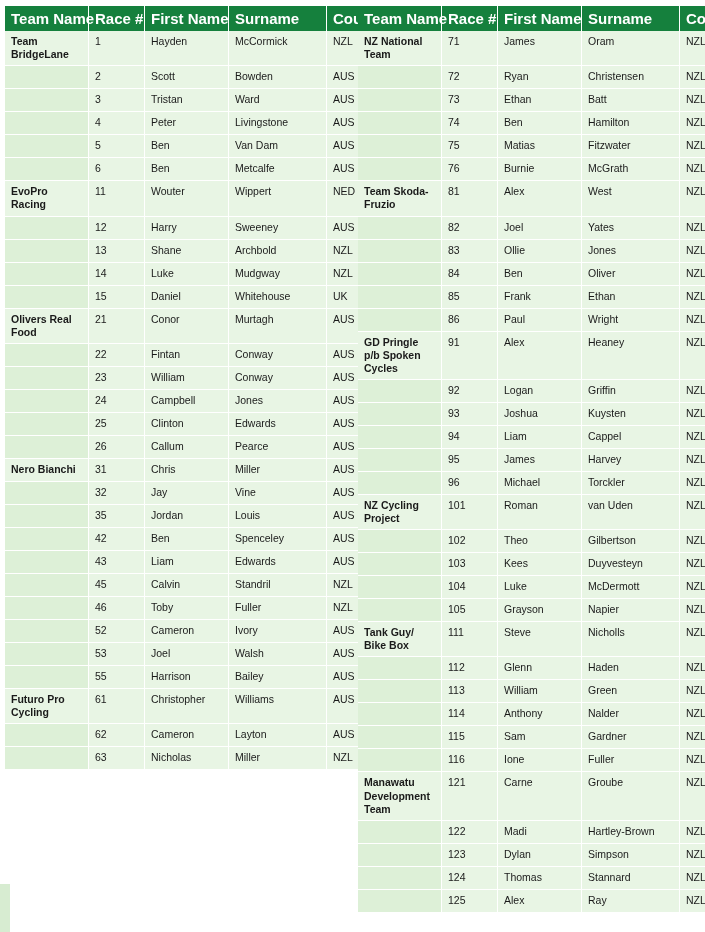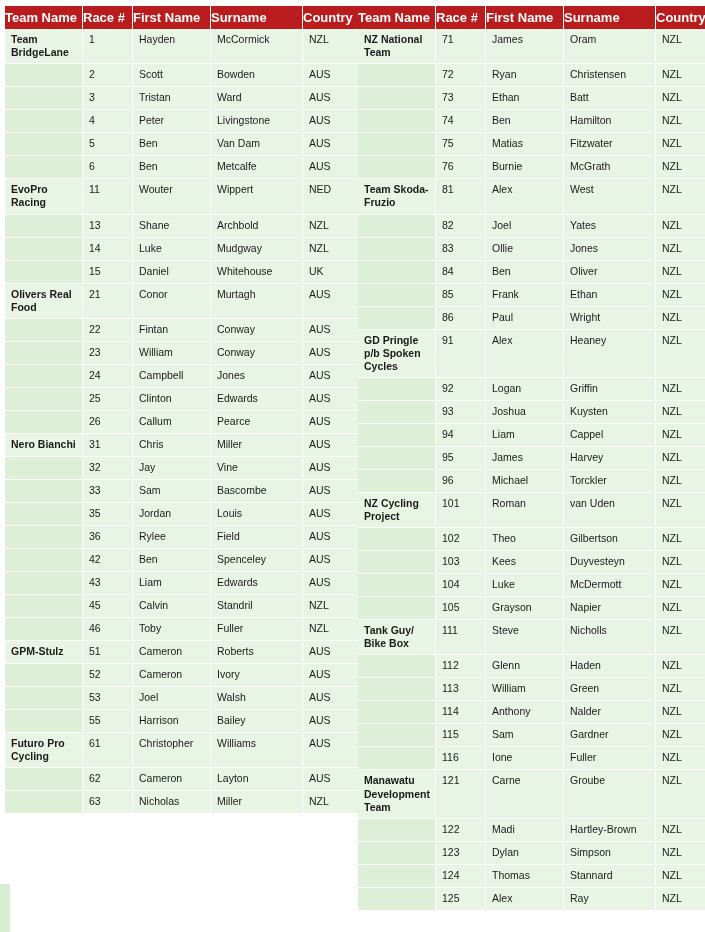--- a/index.html
+++ b/index.html
@@ -27,26 +27,26 @@
   .col-left { width: 340px; }
   .col-right { width: 340px; }
 
   table.rider-table {
     border-collapse: collapse;
     width: 100%;
     table-layout: fixed;
     font-size: 10.5px;
   }
   table.rider-table thead th {
-    background: #b91c1c;
+    background: #15803d;
     color: #ffffff;
     font-weight: bold;
-    font-size: 13px;
+    font-size: 15px;
     text-align: left;
-    padding: 4px 5px 4px 0;
+    padding: 4px 5px 4px 6px;
     border-right: 1px solid #ffffff;
     white-space: nowrap;
   }
   table.rider-table thead th:last-child {
     border-right: none;
   }
   table.rider-table td {
     padding: 4px 5px 4px 6px;
     vertical-align: top;
     color: #1a1a1a;
@@ -148,20 +148,27 @@
           </tr>
           <tr>
             <td class="team-cell">EvoPro Racing</td>
             <td class="num-cell">11</td>
             <td>Wouter</td>
             <td>Wippert</td>
             <td>NED</td>
           </tr>
           <tr>
             <td class="team-cell blank"></td>
+            <td class="num-cell">12</td>
+            <td>Harry</td>
+            <td>Sweeney</td>
+            <td>AUS</td>
+          </tr>
+          <tr>
+            <td class="team-cell blank"></td>
             <td class="num-cell">13</td>
             <td>Shane</td>
             <td>Archbold</td>
             <td>NZL</td>
           </tr>
           <tr>
             <td class="team-cell blank"></td>
             <td class="num-cell">14</td>
             <td>Luke</td>
             <td>Mudgway</td>
@@ -225,41 +232,27 @@
           </tr>
           <tr>
             <td class="team-cell blank"></td>
             <td class="num-cell">32</td>
             <td>Jay</td>
             <td>Vine</td>
             <td>AUS</td>
           </tr>
           <tr>
             <td class="team-cell blank"></td>
-            <td class="num-cell">33</td>
-            <td>Sam</td>
-            <td>Bascombe</td>
-            <td>AUS</td>
-          </tr>
-          <tr>
-            <td class="team-cell blank"></td>
             <td class="num-cell">35</td>
             <td>Jordan</td>
             <td>Louis</td>
             <td>AUS</td>
           </tr>
           <tr>
             <td class="team-cell blank"></td>
-            <td class="num-cell">36</td>
-            <td>Rylee</td>
-            <td>Field</td>
-            <td>AUS</td>
-          </tr>
-          <tr>
-            <td class="team-cell blank"></td>
             <td class="num-cell">42</td>
             <td>Ben</td>
             <td>Spenceley</td>
             <td>AUS</td>
           </tr>
           <tr>
             <td class="team-cell blank"></td>
             <td class="num-cell">43</td>
             <td>Liam</td>
             <td>Edwards</td>
@@ -271,27 +264,20 @@
             <td>Calvin</td>
             <td>Standril</td>
             <td>NZL</td>
           </tr>
           <tr>
             <td class="team-cell blank"></td>
             <td class="num-cell">46</td>
             <td>Toby</td>
             <td>Fuller</td>
             <td>NZL</td>
-          </tr>
-          <tr>
-            <td class="team-cell">GPM-Stulz</td>
-            <td class="num-cell">51</td>
-            <td>Cameron</td>
-            <td>Roberts</td>
-            <td>AUS</td>
           </tr>
           <tr>
             <td class="team-cell blank"></td>
             <td class="num-cell">52</td>
             <td>Cameron</td>
             <td>Ivory</td>
             <td>AUS</td>
           </tr>
           <tr>
             <td class="team-cell blank"></td>

